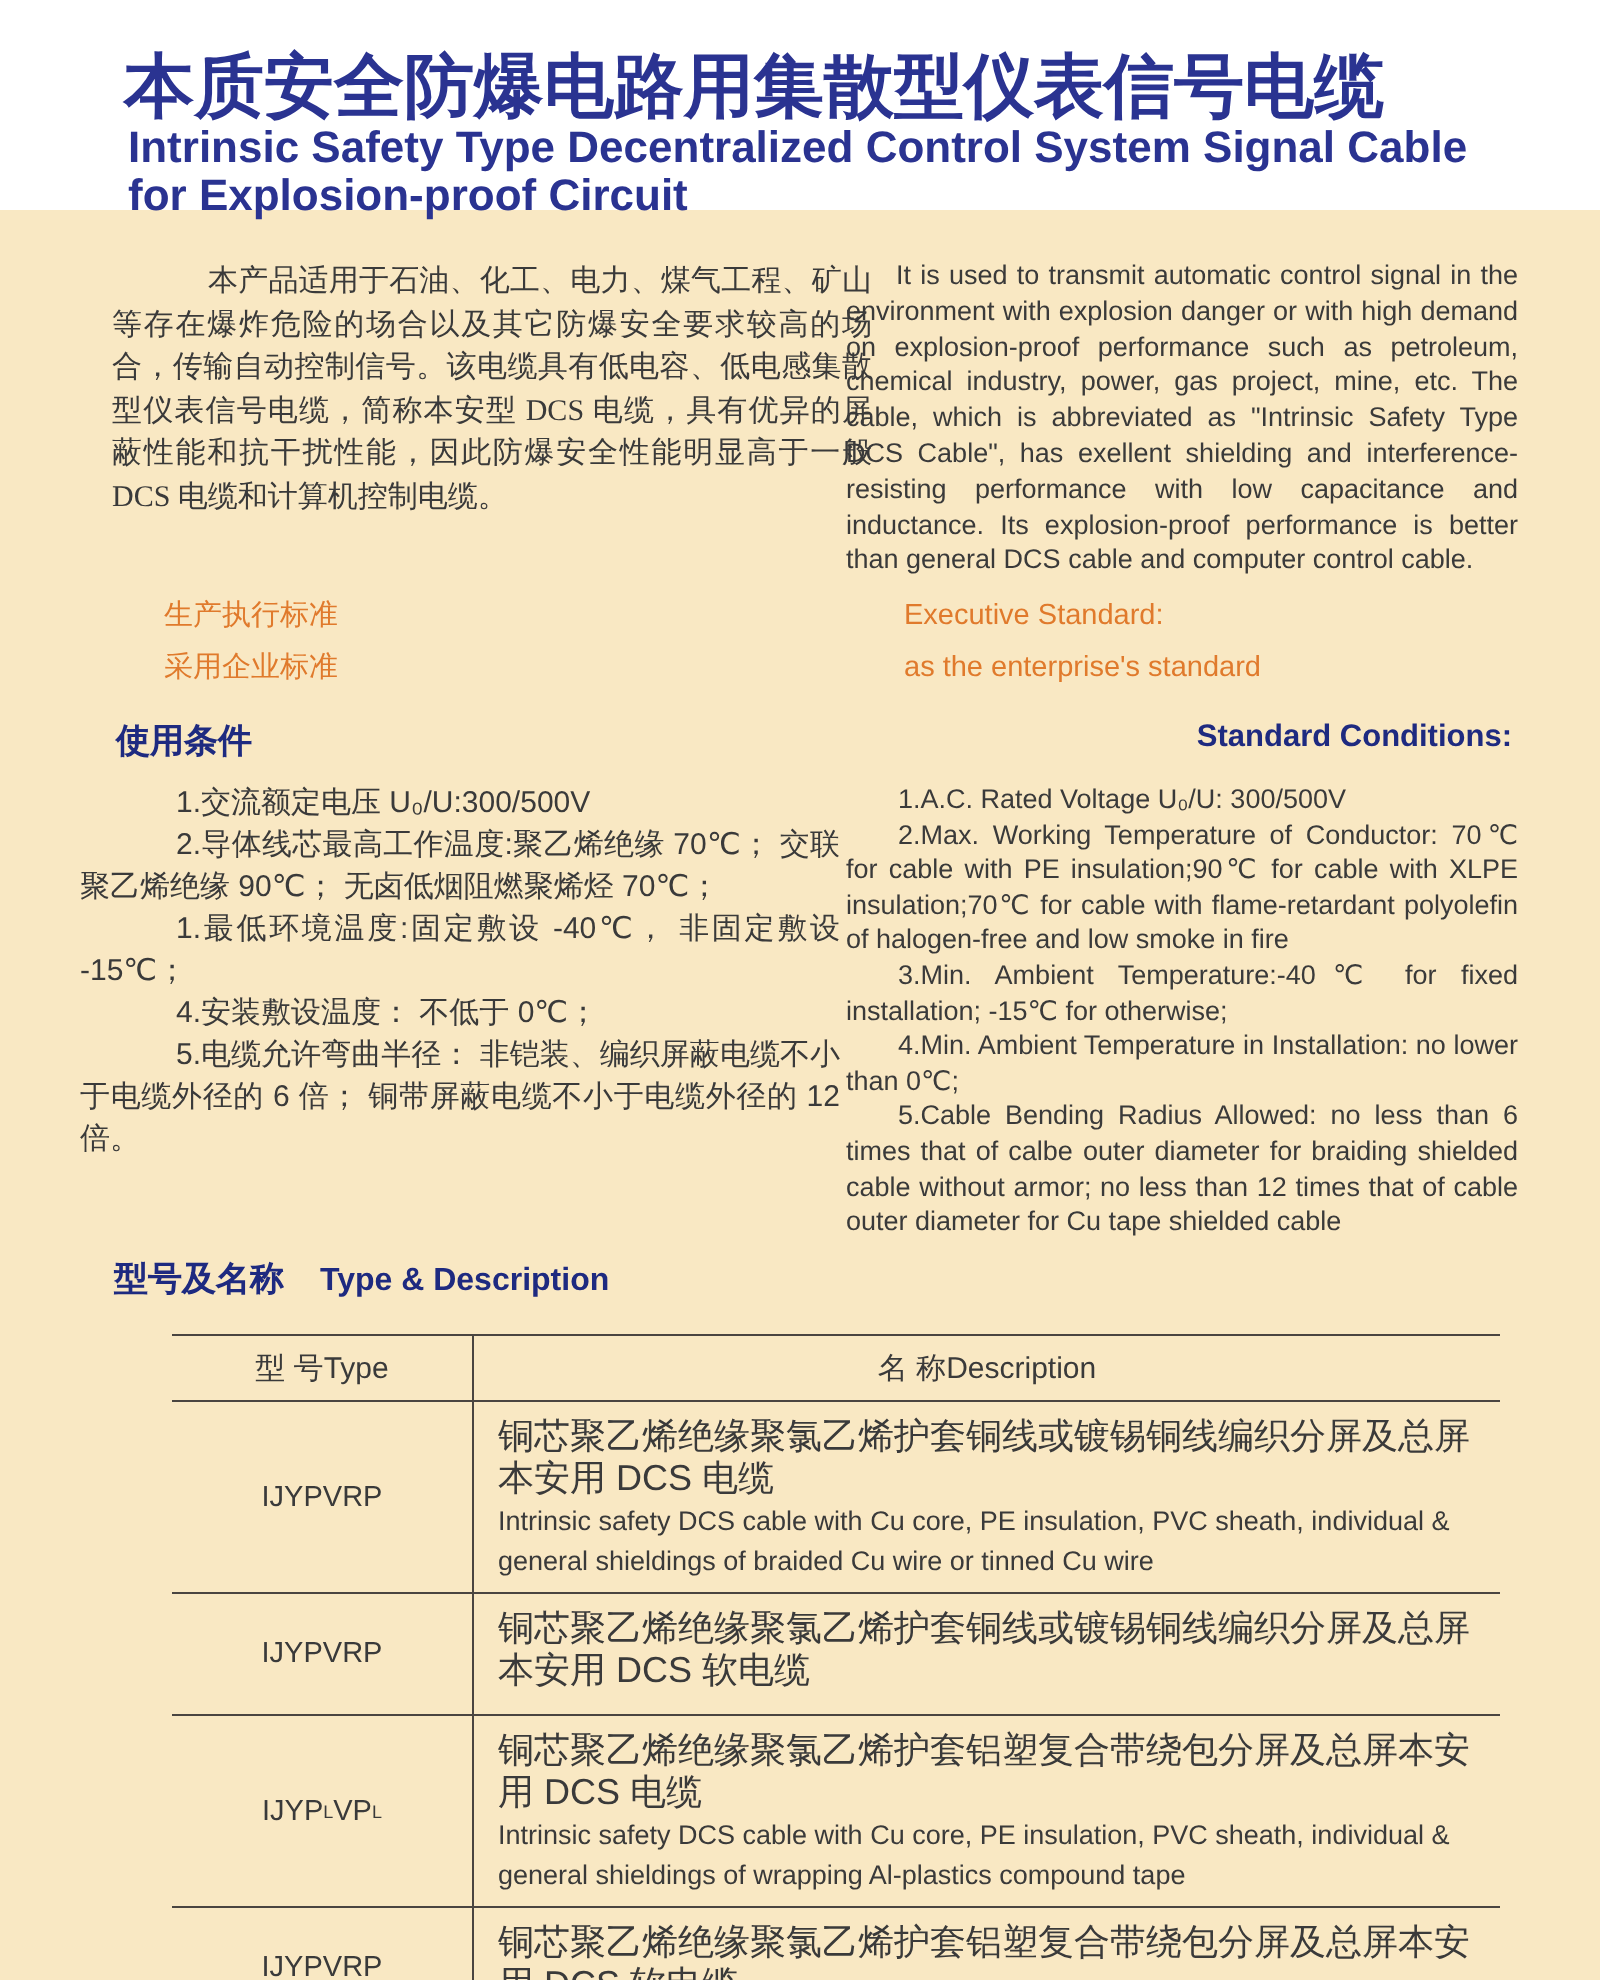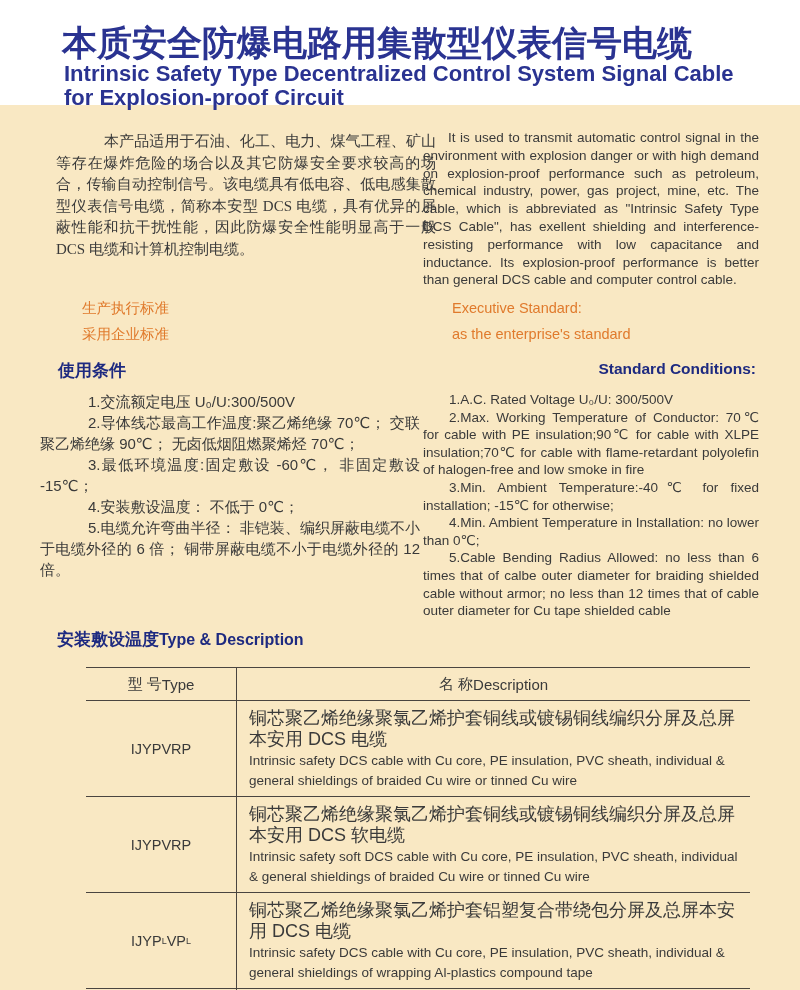--- a/index.html
+++ b/index.html
@@ -63,21 +63,21 @@
   .list p { text-indent:26px; }
   .list-zh { left:40px; top:391px; width:380px; font-size:15px; line-height:21px; }
   .list-zh p { text-indent:48px; }
   .list-en { left:423px; top:391px; width:336px; font-size:13.5px; line-height:17.6px; }
 
   
   .type-head {
     position:absolute; left:57px; top:628px; color:var(--heading-navy); font-weight:bold;
   }
   .type-head .zh { font-size:17px; }
-  .type-head .en { font-size:16px; }
+  .type-head .en { font-size:16px; margin-left:18px; }
 
   
   .spec-table {
     position:absolute; left:86px; top:667px; width:664px;
     border-top:1.5px solid var(--border);
     color:var(--text);
   }
   .t-row { display:flex; border-bottom:1.5px solid var(--border); }
   .t-col1 {
     width:151px; flex:0 0 151px; border-right:1px solid var(--border);
@@ -119,34 +119,34 @@
     <div>生产执行标准</div>
     <div>采用企业标准</div>
   </div>
 
   <div class="cond-head-zh">使用条件</div>
   <div class="cond-head-en">Standard Conditions:</div>
 
   <div class="list list-zh">
     <p>1.交流额定电压 U₀/U:300/500V</p>
     <p>2.导体线芯最高工作温度:聚乙烯绝缘 70℃； 交联聚乙烯绝缘 90℃； 无卤低烟阻燃聚烯烃 70℃；</p>
-    <p>3.最低环境温度:固定敷设 -60℃， 非固定敷设 -15℃；</p>
+    <p>1.最低环境温度:固定敷设 -40℃， 非固定敷设 -15℃；</p>
     <p>4.安装敷设温度： 不低于 0℃；</p>
     <p>5.电缆允许弯曲半径： 非铠装、编织屏蔽电缆不小于电缆外径的 6 倍； 铜带屏蔽电缆不小于电缆外径的 12 倍。</p>
   </div>
   <div class="list list-en">
     <p>1.A.C. Rated Voltage U₀/U: 300/500V</p>
     <p>2.Max. Working Temperature of Conductor: 70℃ for cable with PE insulation;90℃ for cable with XLPE insulation;70℃ for cable with flame-retardant polyolefin of halogen-free and low smoke in fire</p>
     <p>3.Min. Ambient  Temperature:-40℃ for fixed installation; -15℃ for otherwise;</p>
     <p>4.Min. Ambient Temperature in Installation: no lower than 0℃;</p>
     <p>5.Cable Bending Radius Allowed:  no less than 6 times that of calbe outer diameter for braiding shielded cable without armor; no less than 12 times that of cable outer diameter for Cu tape shielded cable</p>
   </div>
 
   <div class="type-head">
-    <span class="zh">安装敷设温度</span><span class="en">Type &amp; Description</span>
+    <span class="zh">型号及名称</span><span class="en">Type &amp; Description</span>
   </div>
 
   <div class="spec-table">
     <div class="t-row t-head">
       <div class="t-col1">
         <span>型 号</span>
         <span class="hdr-en">Type</span>
       </div>
       <div class="t-col2">
         <span>名  称</span>
@@ -159,21 +159,20 @@
       <div class="t-col2">
         <div class="desc-zh">铜芯聚乙烯绝缘聚氯乙烯护套铜线或镀锡铜线编织分屏及总屏本安用 DCS 电缆</div>
         <div class="desc-en">Intrinsic safety DCS cable with Cu core, PE insulation, PVC sheath, individual &amp; general shieldings of braided Cu wire or tinned Cu wire</div>
       </div>
     </div>
 
     <div class="t-row t-body-row">
       <div class="t-col1">IJYPVRP</div>
       <div class="t-col2">
         <div class="desc-zh">铜芯聚乙烯绝缘聚氯乙烯护套铜线或镀锡铜线编织分屏及总屏本安用 DCS 软电缆</div>
-        <div class="desc-en">Intrinsic safety soft DCS cable with Cu core, PE insulation, PVC sheath, individual &amp; general shieldings of braided Cu wire or tinned Cu wire</div>
       </div>
     </div>
 
     <div class="t-row t-body-row">
       <div class="t-col1">IJYP<sub>L</sub>VP<sub>L</sub></div>
       <div class="t-col2">
         <div class="desc-zh">铜芯聚乙烯绝缘聚氯乙烯护套铝塑复合带绕包分屏及总屏本安用 DCS 电缆</div>
         <div class="desc-en">Intrinsic safety DCS cable with Cu core, PE insulation, PVC sheath, individual &amp; general shieldings of wrapping Al-plastics compound tape</div>
       </div>
     </div>

